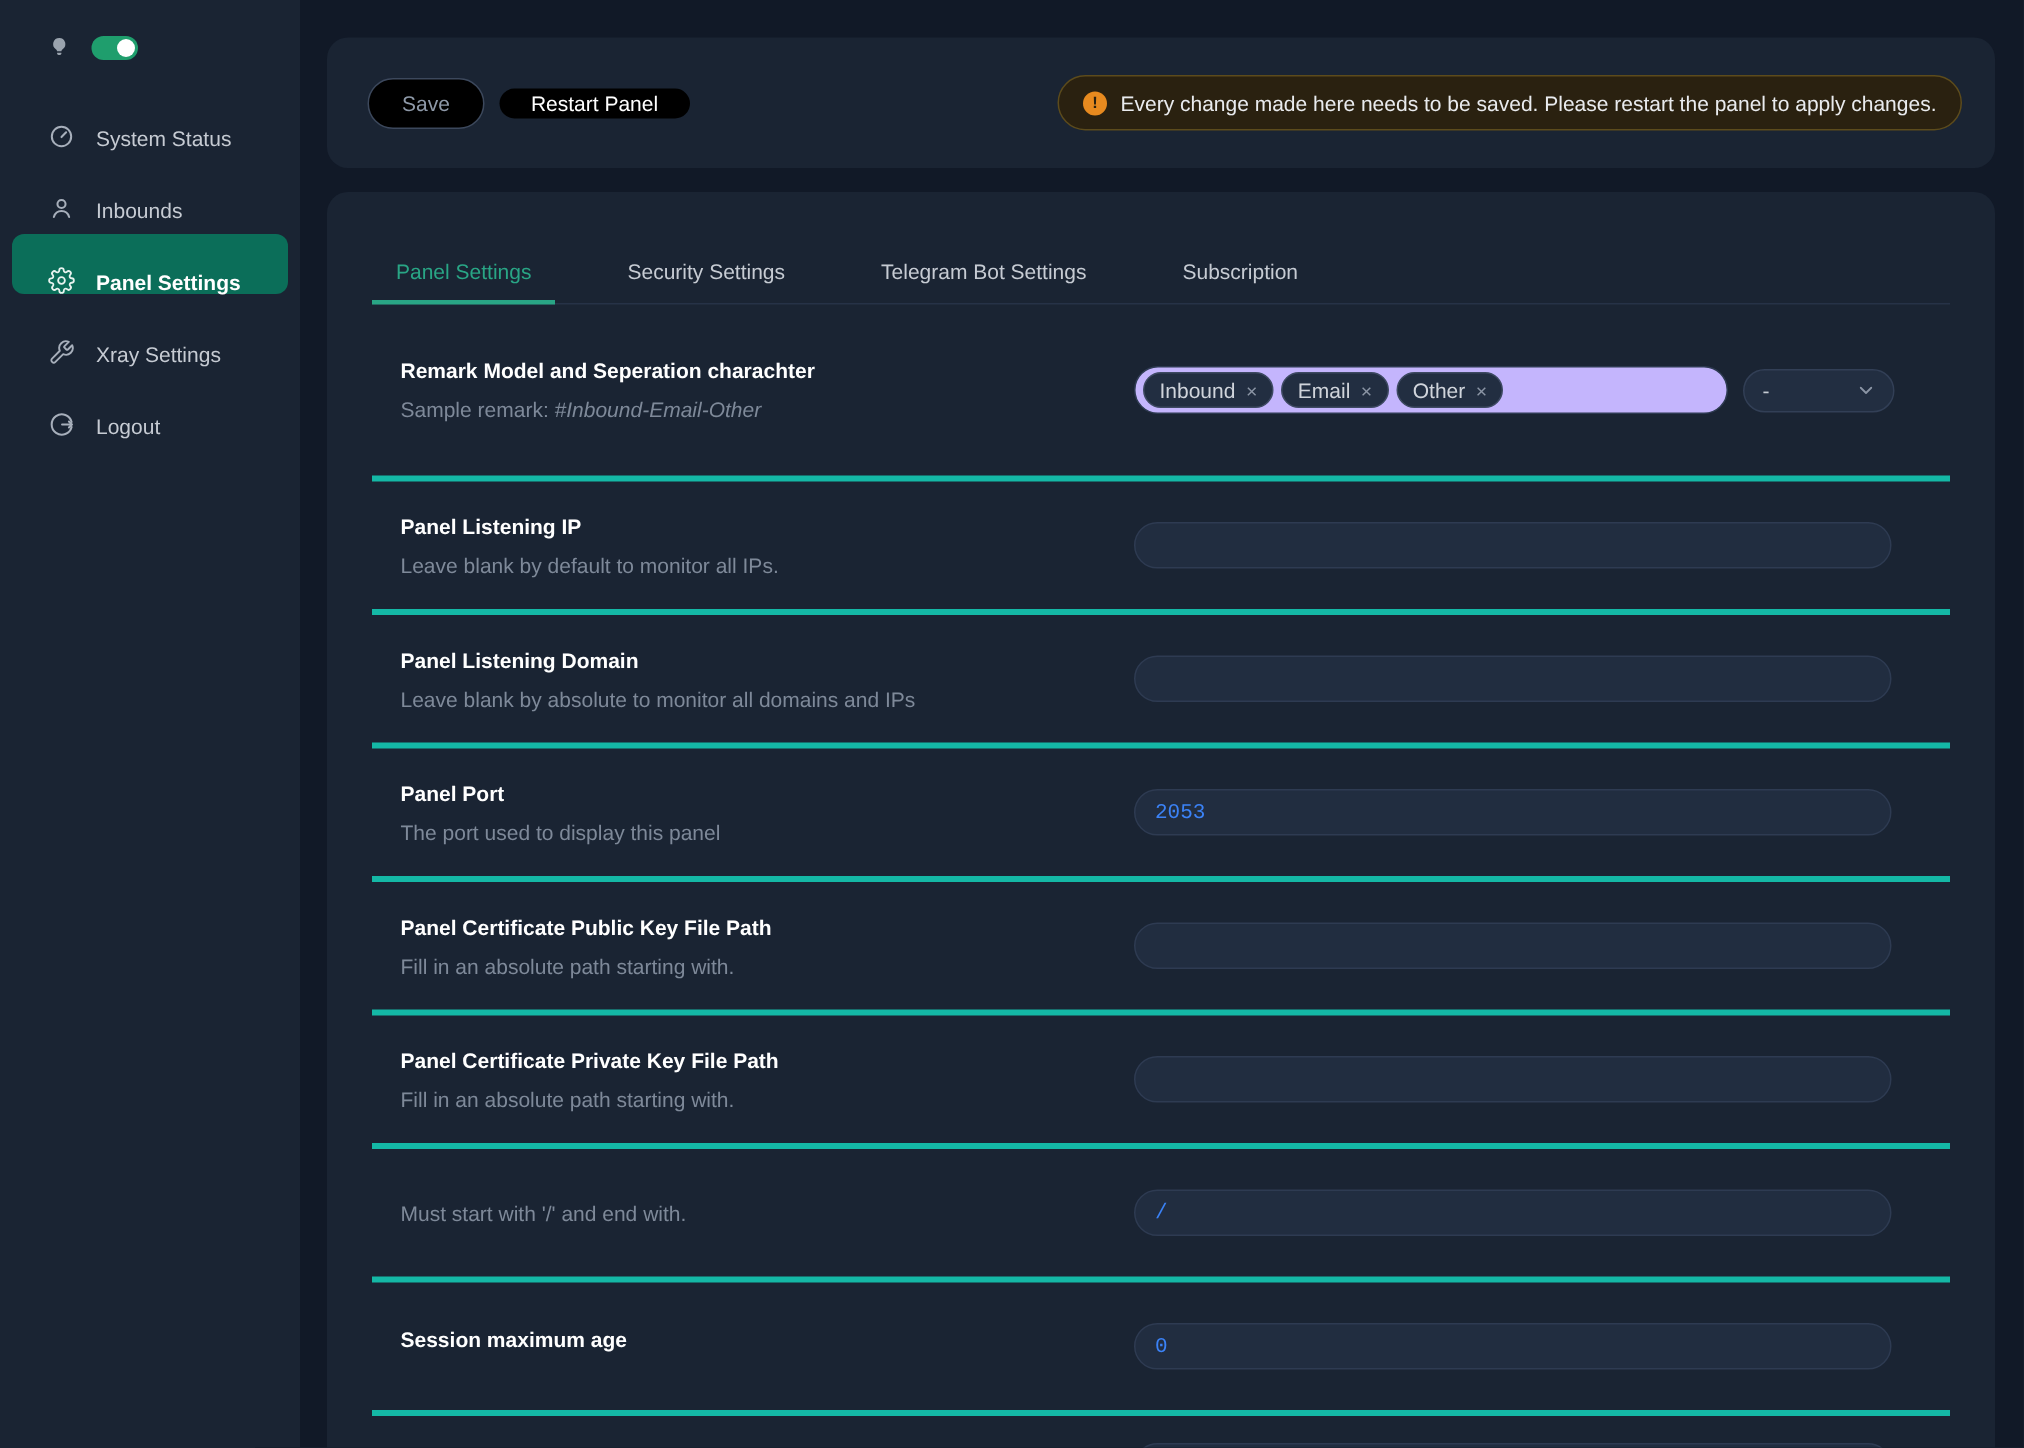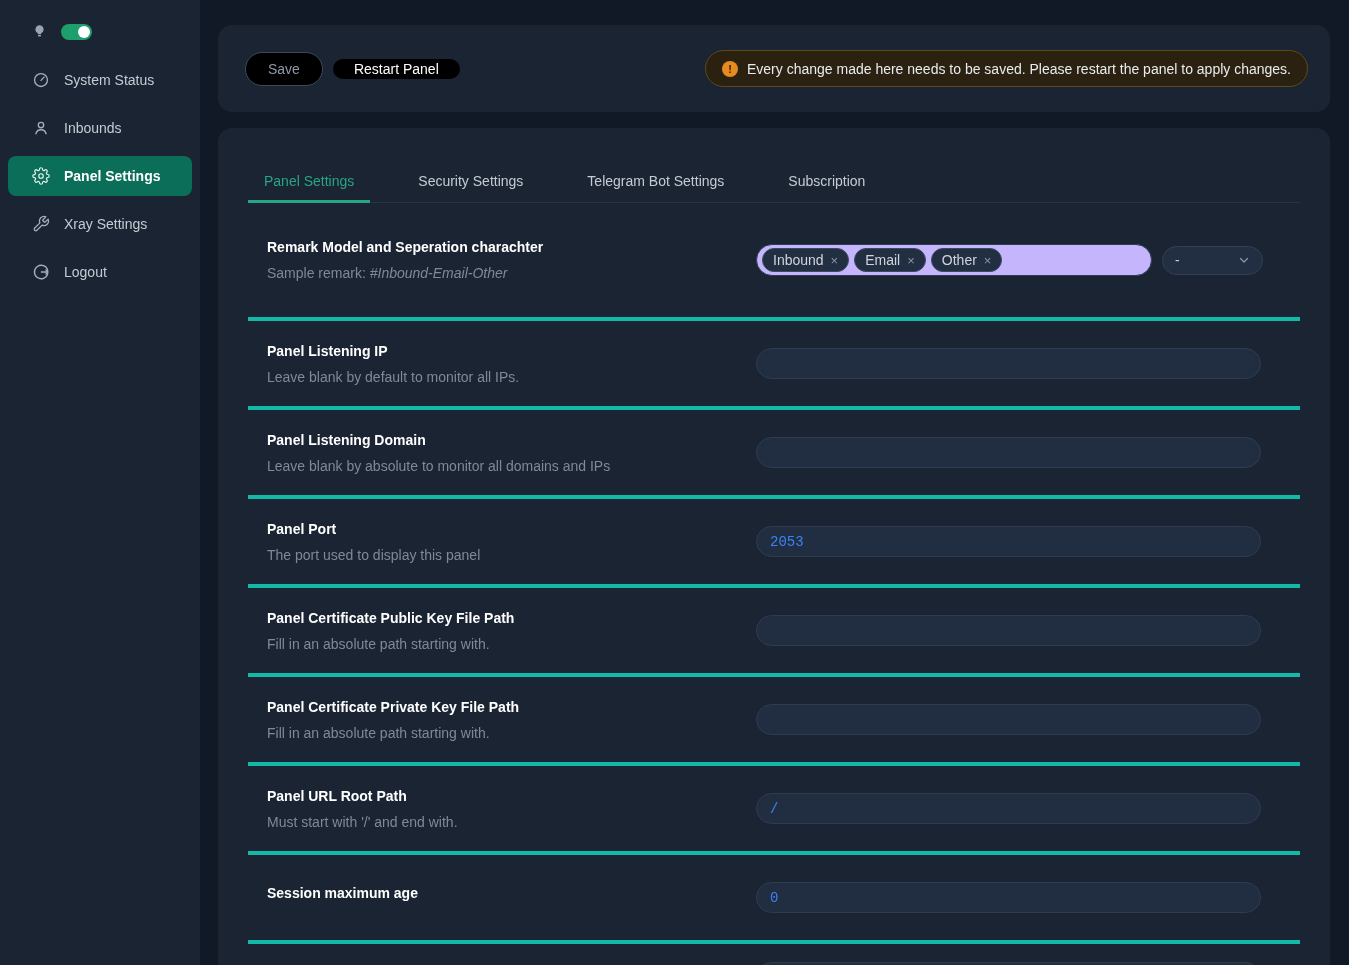--- a/index.html
+++ b/index.html
@@ -19,21 +19,21 @@
   .toggle {
     width:31px; height:16px; border-radius:8px; background:#1f9e6d;
     position:relative; cursor:pointer; display:inline-block;
   }
   .toggle .knob {
     position:absolute; right:2px; top:2px; width:12px; height:12px;
     border-radius:50%; background:#ffffff;
   }
   .menu { padding-top:18px; display:flex; flex-direction:column; }
   .menu-item {
-    display:flex; align-items:center; gap:14px; height:40px;
+    display:flex; align-items:flex-end; gap:14px; height:40px;
     margin:0 8px 8px 8px; padding-left:24px; border-radius:8px;
     color:#c6cbd3; cursor:pointer; white-space:nowrap;
   }
   .menu-item .mi-icon { display:flex; color:#a7afbb; }
   .menu-item.active { background:#0b6e59; color:#ffffff; font-weight:700; }
   .menu-item.active .mi-icon { color:#e8f3ef; }
 
   
   .main-col { flex:1; padding:25px 19px 0 18px; display:flex; flex-direction:column; }
   .card { background:#1a2433; border-radius:14px; }
@@ -272,21 +272,20 @@
             <div class="row-label">
               <div class="f-label">Panel Certificate Private Key File Path</div>
               <div class="f-help"><span>Fill in an absolute path starting with.</span><em></em></div>
             </div>
             <div class="row-control">
               <input class="pill-input" type="text" value="" style="">
             </div>
           </div>
           <div class="row">
             <div class="row-label">
-              <div class="f-label">Panel URL Root Path</div>
               <div class="f-help"><span>Must start with '/' and end with.</span><em></em></div>
             </div>
             <div class="row-control">
               <input class="pill-input" type="text" value="/" style="">
             </div>
           </div>
           <div class="row">
             <div class="row-label">
               <div class="f-label">Session maximum age</div>
             </div>

